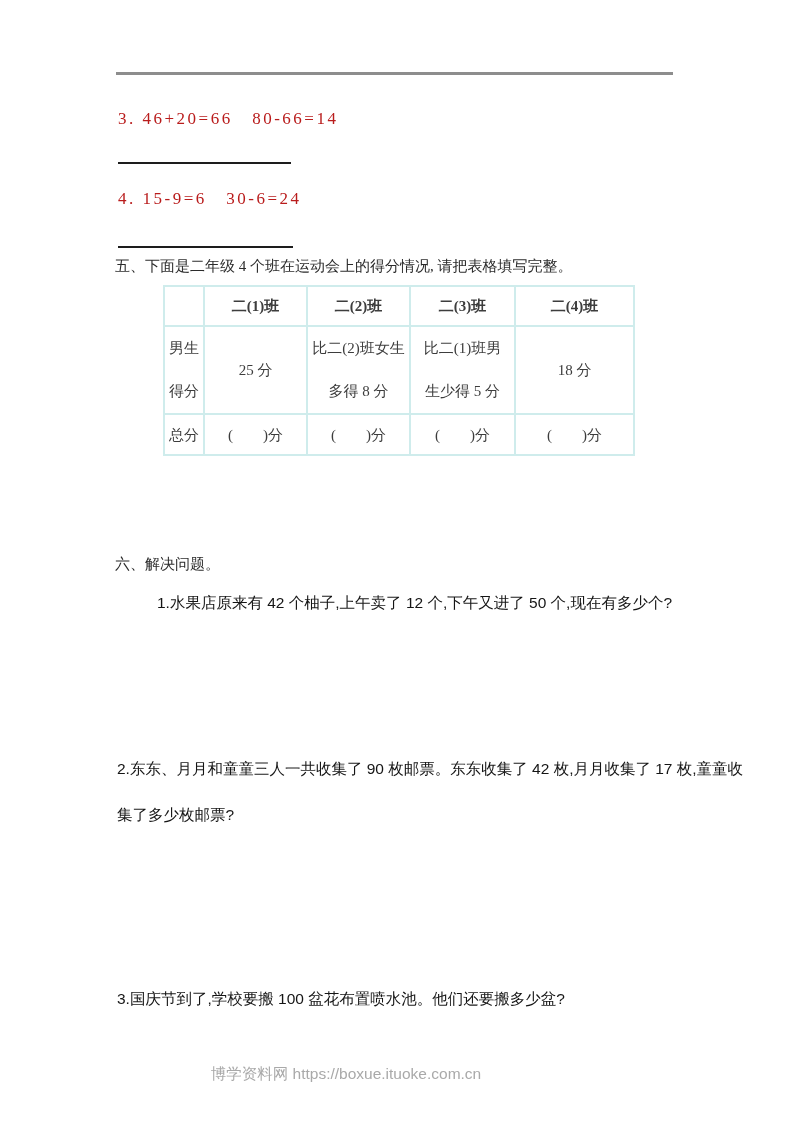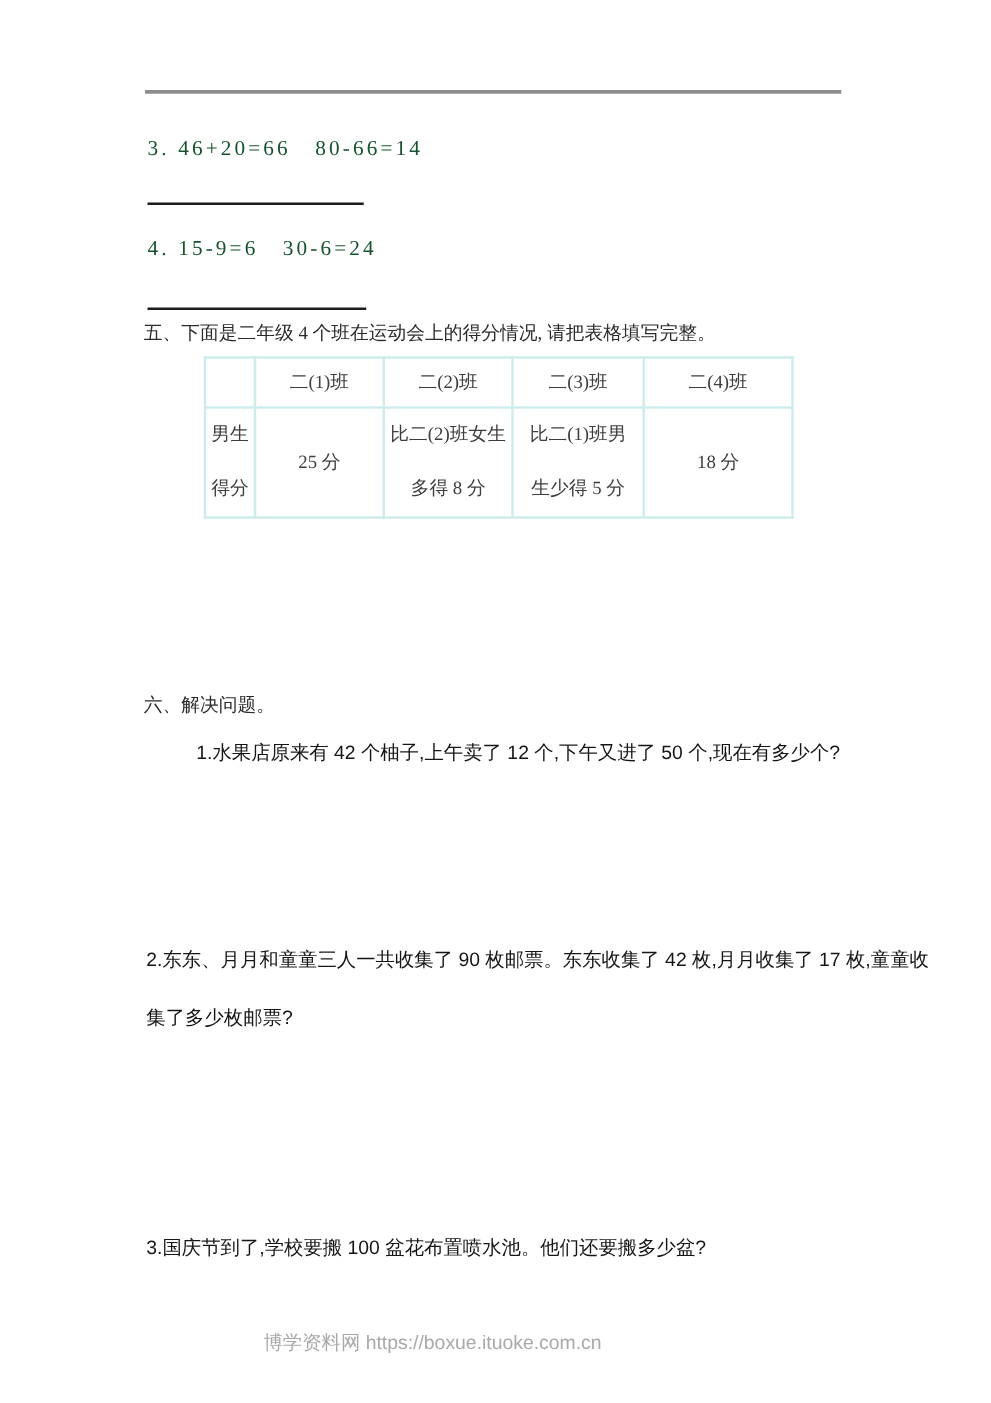--- a/index.html
+++ b/index.html
@@ -9,21 +9,21 @@
     position: relative;
     overflow: hidden;
     font-family: "Liberation Serif", "DejaVu Serif", serif;
   }
   .abs { position: absolute; }
   .serif { font-family: "Liberation Serif", "DejaVu Serif", serif; color: #2f2f2f; }
   .sans  { font-family: "Liberation Sans", "DejaVu Sans", sans-serif; color: #161616; }
 
   .divider { top: 72px; left: 116px; width: 557px; height: 3px; background: #8d8d8d; }
 
-  .equation { font-size: 17px; letter-spacing: 2.5px; white-space: pre; color: #14532d; }
+  .equation { font-size: 17px; letter-spacing: 2.5px; white-space: pre; color: #b91c1c; }
   .eq3 { left: 118px; top: 107px; }
   .eq4 { left: 118px; top: 187px; }
 
   .answer-line { height: 2px; background: #1d1d1d; }
   .line1 { left: 118px; top: 162px; width: 173px; }
   .line2 { left: 118px; top: 246px; width: 175px; }
 
   .section-heading { font-size: 15px; white-space: pre; color: #2b2b2b; }
   .h5 { left: 115px; top: 257px; }
   .h6 { left: 115px; top: 555px; }
@@ -34,21 +34,21 @@
     width: 470px;
   }
   table.score-table td {
     border: 2px solid #cfecec;
     text-align: center; vertical-align: middle;
     font-size: 15px; color: #3d3d3d;
     white-space: pre-line;
     padding: 0;
     font-family: "Liberation Serif", "DejaVu Serif", serif;
   }
-  tr.hdr-row  td { height: 38px; line-height: 20px; }
+  tr.hdr-row  td { height: 38px; line-height: 20px; font-weight: bold; }
   tr.data-row td { height: 84px; line-height: 43px; }
   tr.sum-row  td { height: 39px; line-height: 20px; }
 
   .question { font-size: 15.5px; white-space: pre-line; line-height: 46px; color: #151515; }
   .q1 { left: 117px; top: 580px; margin-left: 40px; }
   .q2 { left: 117px; top: 746px; }
   .q3 { left: 117px; top: 976px; }
 
   .footer { left: 0; top: 1064px; width: 692px; text-align: center;
             font-size: 15.5px; color: #a9a9a9; }
@@ -85,20 +85,27 @@
     <tr class="data-row">
       <td>男生
 得分</td>
       <td>25 分</td>
       <td>比二(2)班女生
 多得 8 分</td>
       <td>比二(1)班男
 生少得 5 分</td>
       <td>18 分</td>
     </tr>
+    <tr class="sum-row">
+      <td>总分</td>
+      <td>(　　)分</td>
+      <td>(　　)分</td>
+      <td>(　　)分</td>
+      <td>(　　)分</td>
+    </tr>
   </tbody>
 </table>
 
 <div class="abs serif section-heading h6">六、解决问题。</div>
 
 <div class="abs sans question q1">1.水果店原来有 42 个柚子,上午卖了 12 个,下午又进了 50 个,现在有多少个?</div>
 <div class="abs sans question q2">2.东东、月月和童童三人一共收集了 90 枚邮票。东东收集了 42 枚,月月收集了 17 枚,童童收
 集了多少枚邮票?</div>
 <div class="abs sans question q3">3.国庆节到了,学校要搬 100 盆花布置喷水池。他们还要搬多少盆?</div>
 

